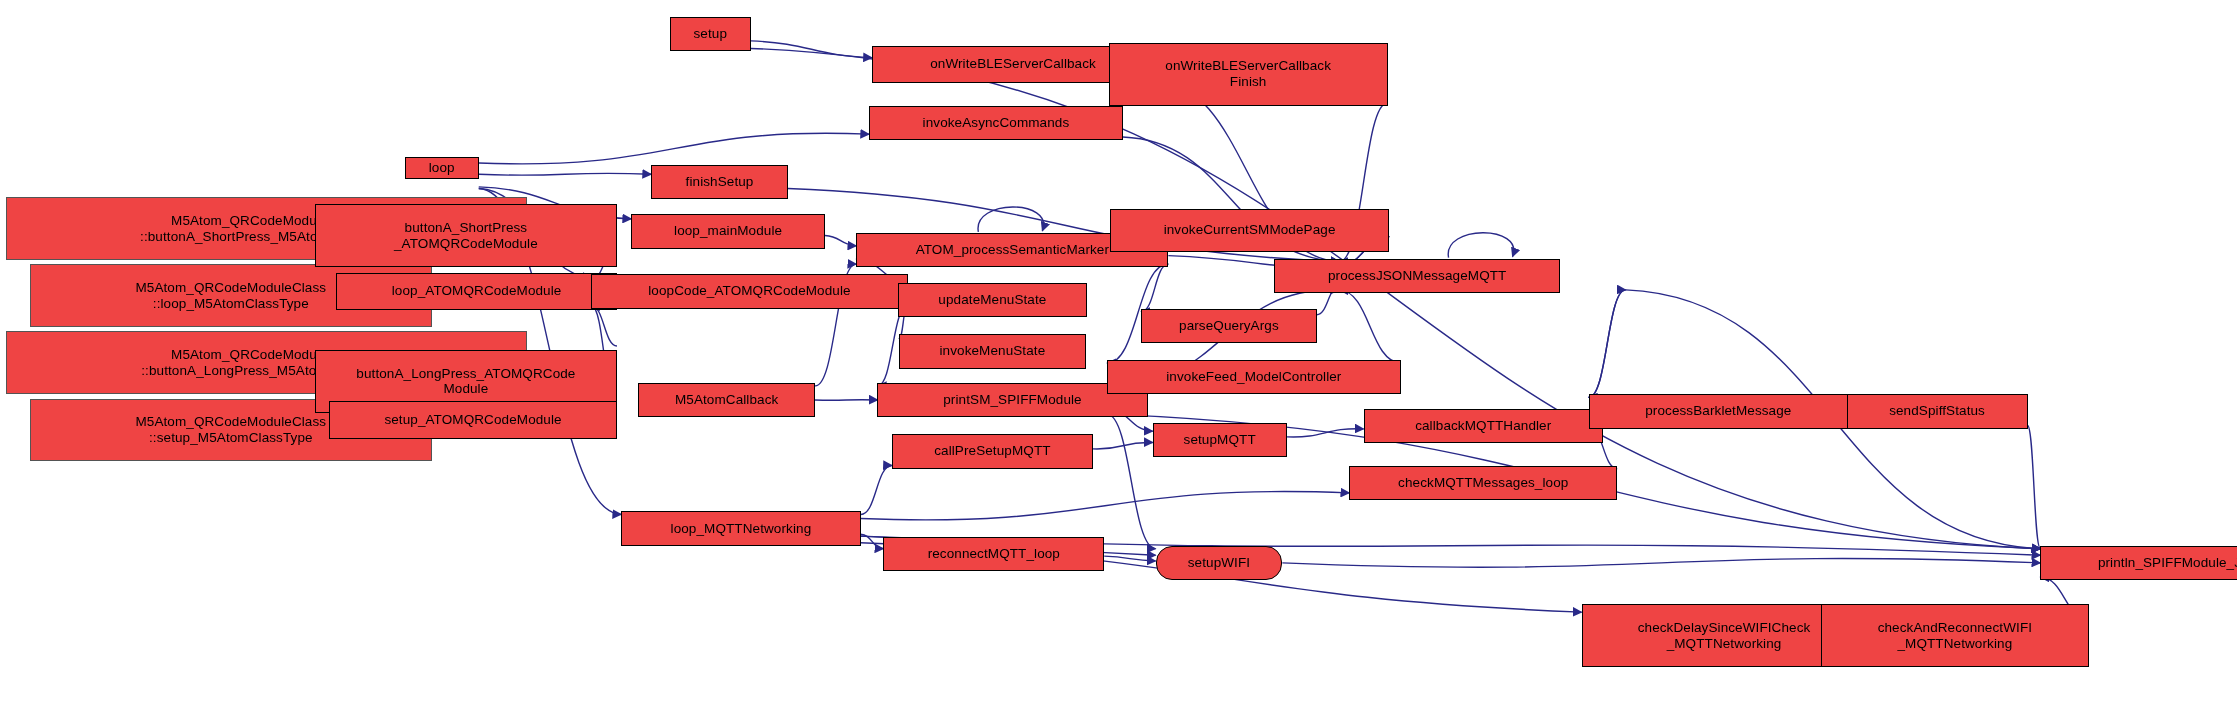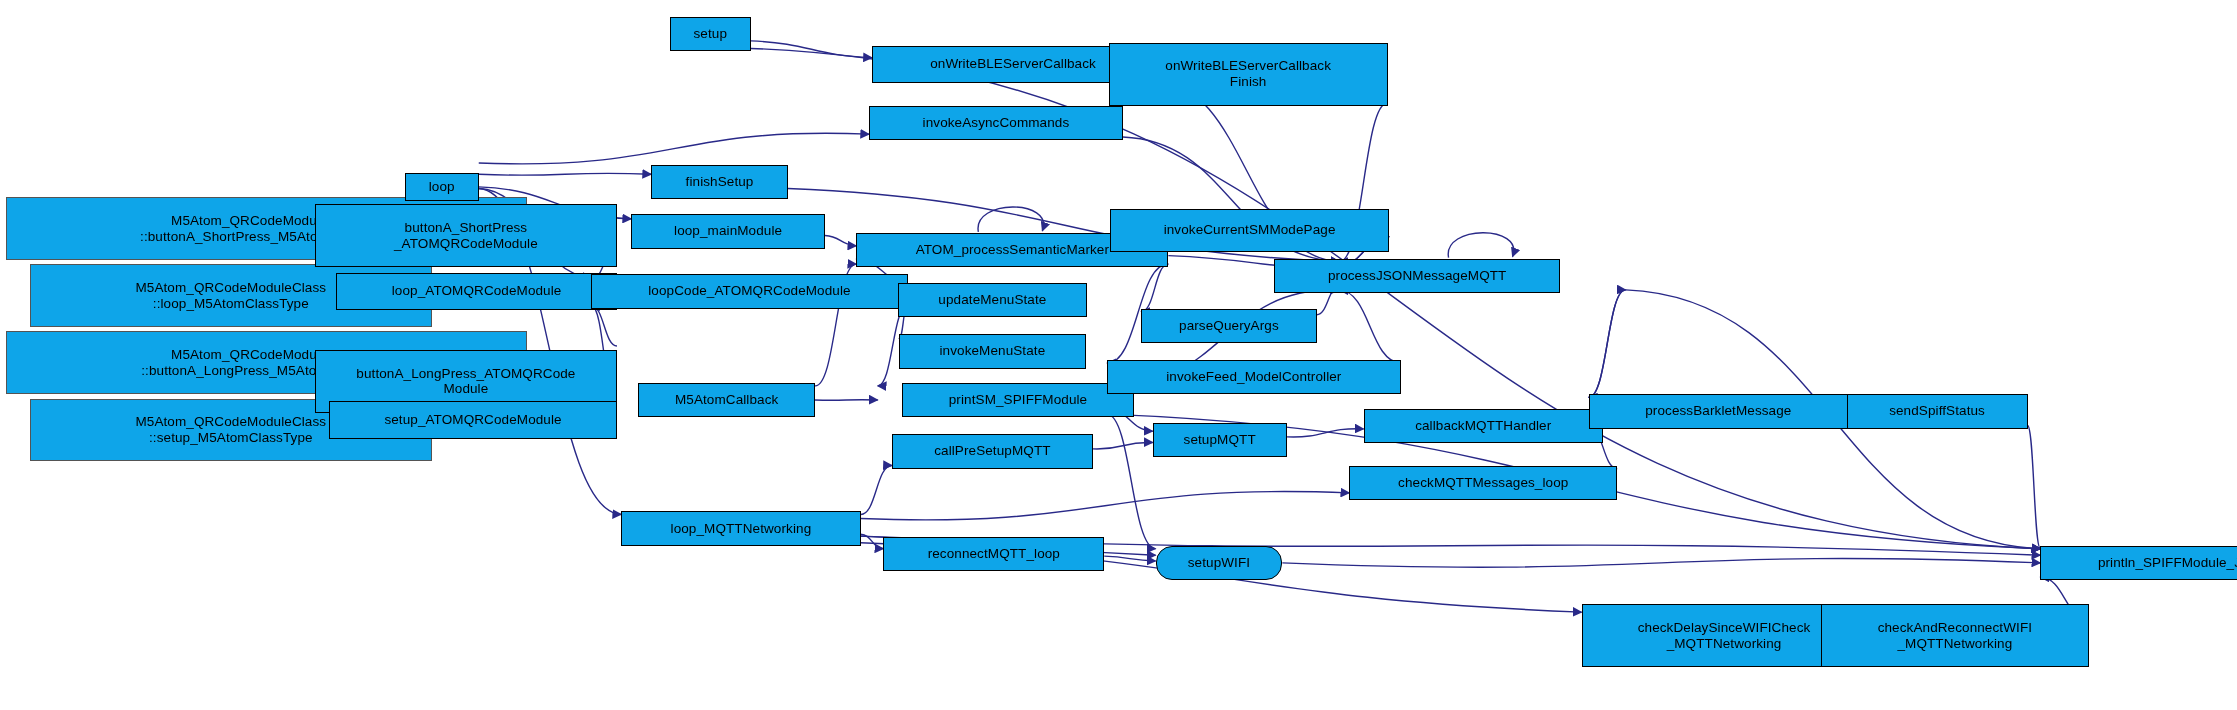--- a/index.html
+++ b/index.html
@@ -20,21 +20,21 @@
     position: absolute;
     left: 0;
     top: 0;
     width: 2237px;
     height: 710px;
   }
   .node {
     position: absolute;
     box-sizing: border-box;
     border: 1px solid #000000;
-    background: #0ea5e9;
+    background: #ef4444;
     color: #000000;
     display: flex;
     align-items: center;
     justify-content: center;
     text-align: center;
     font-size: 13.5px;
     line-height: 1.18;
     letter-spacing: 0.1px;
     white-space: pre-line;
     z-index: 5;
@@ -129,35 +129,35 @@
       <div class="node gray" style="left: 5.69936px; top: 331.429px; width: 521.492px; height: 62.8571px;"><span class="node-label">M5Atom_QRCodeModuleClass
 ::buttonA_LongPress_M5AtomClassType</span></div>
       <div class="node gray" style="left: 29.9217px; top: 398.571px; width: 401.805px; height: 62.8571px;"><span class="node-label">M5Atom_QRCodeModuleClass
 ::setup_M5AtomClassType</span></div>
       <div class="node" style="left: 314.89px; top: 204.286px; width: 302.066px; height: 62.8571px;"><span class="node-label">buttonA_ShortPress
 _ATOMQRCodeModule</span></div>
       <div class="node" style="left: 336.262px; top: 272.857px; width: 280.694px; height: 37.1429px;"><span class="node-label">loop_ATOMQRCodeModule</span></div>
       <div class="node" style="left: 314.89px; top: 330px; width: 302.066px; height: 62.8571px; margin-top: 20px;"><span class="node-label">buttonA_LongPress_ATOMQRCode
 Module</span></div>
       <div class="node" style="left: 329.138px; top: 401.429px; width: 287.818px; height: 37.1429px;"><span class="node-label">setup_ATOMQRCodeModule</span></div>
-      <div class="node" style="left: 404.655px; top: 173px; width: 74.0917px; height: 28px;"><span class="node-label">loop</span></div>
+      <div class="node" style="left: 404.655px; top: 157px; width: 74.0917px; height: 22px;"><span class="node-label">loop</span></div>
       <div class="node" style="left: 669.675px; top: 17.1429px; width: 81.2159px; height: 34.2857px;"><span class="node-label">setup</span></div>
       <div class="node" style="left: 651.152px; top: 165px; width: 136.785px; height: 34.2857px;"><span class="node-label">finishSetup</span></div>
       <div class="node" style="left: 631.204px; top: 214.286px; width: 193.778px; height: 34.2857px;"><span class="node-label">loop_mainModule</span></div>
       <div class="node" style="left: 591.309px; top: 274.286px; width: 316.315px; height: 34.2857px;"><span class="node-label">loopCode_ATOMQRCodeModule</span></div>
       <div class="node" style="left: 638.329px; top: 382.857px; width: 176.68px; height: 34.2857px;"><span class="node-label">M5AtomCallback</span></div>
       <div class="node" style="left: 621.231px; top: 511.429px; width: 239.373px; height: 34.2857px;"><span class="node-label">loop_MQTTNetworking</span></div>
       <div class="node" style="left: 869.153px; top: 105.714px; width: 253.622px; height: 34.2857px;"><span class="node-label">invokeAsyncCommands</span></div>
       <div class="node" style="left: 872.003px; top: 45.7143px; width: 282.118px; height: 37.1429px;"><span class="node-label">onWriteBLEServerCallback</span></div>
       <div class="node" style="left: 1108.53px; top: 42.8571px; width: 279.269px; height: 62.8571px;"><span class="node-label">onWriteBLEServerCallback
 Finish</span></div>
       <div class="node" style="left: 856.329px; top: 232.857px; width: 312.04px; height: 34.2857px;"><span class="node-label">ATOM_processSemanticMarker</span></div>
       <div class="node" style="left: 897.65px; top: 282.857px; width: 189.504px; height: 34.2857px;"><span class="node-label">updateMenuState</span></div>
       <div class="node" style="left: 899.075px; top: 334.286px; width: 186.654px; height: 34.2857px;"><span class="node-label">invokeMenuState</span></div>
-      <div class="node" style="left: 902px; top: 382.857px; width: 232px; height: 34.2857px;"><span class="node-label">printSM_SPIFFModule</span></div>
+      <div class="node" style="left: 877px; top: 382.857px; width: 271px; height: 34.2857px;"><span class="node-label">printSM_SPIFFModule</span></div>
       <div class="node" style="left: 891.95px; top: 434.286px; width: 200.903px; height: 34.2857px;"><span class="node-label">callPreSetupMQTT</span></div>
       <div class="node" style="left: 883.401px; top: 537.143px; width: 220.85px; height: 34.2857px;"><span class="node-label">reconnectMQTT_loop</span></div>
       <div class="node" style="left: 1109.95px; top: 208.571px; width: 279.269px; height: 43px;"><span class="node-label">invokeCurrentSMModePage</span></div>
       <div class="node" style="left: 1141.3px; top: 308.571px; width: 175.255px; height: 34.2857px;"><span class="node-label">parseQueryArgs</span></div>
       <div class="node" style="left: 1107.1px; top: 360px; width: 293.517px; height: 34.2857px;"><span class="node-label">invokeFeed_ModelController</span></div>
       <div class="node" style="left: 1152.7px; top: 422.857px; width: 133.935px; height: 34.2857px;"><span class="node-label">setupMQTT</span></div>
       <div class="node" style="left: 1155.55px; top: 545.714px; width: 126.811px; height: 34.2857px; border-radius: 16px;"><span class="node-label">setupWIFI</span></div>
       <div class="node" style="left: 1274px; top: 258.571px; width: 286.393px; height: 34.2857px;"><span class="node-label">processJSONMessageMQTT</span></div>
       <div class="node" style="left: 1363.57px; top: 408.571px; width: 239.373px; height: 34.2857px;"><span class="node-label">callbackMQTTHandler</span></div>
       <div class="node" style="left: 1349.32px; top: 465.714px; width: 267.87px; height: 34.2857px;"><span class="node-label">checkMQTTMessages_loop</span></div>

